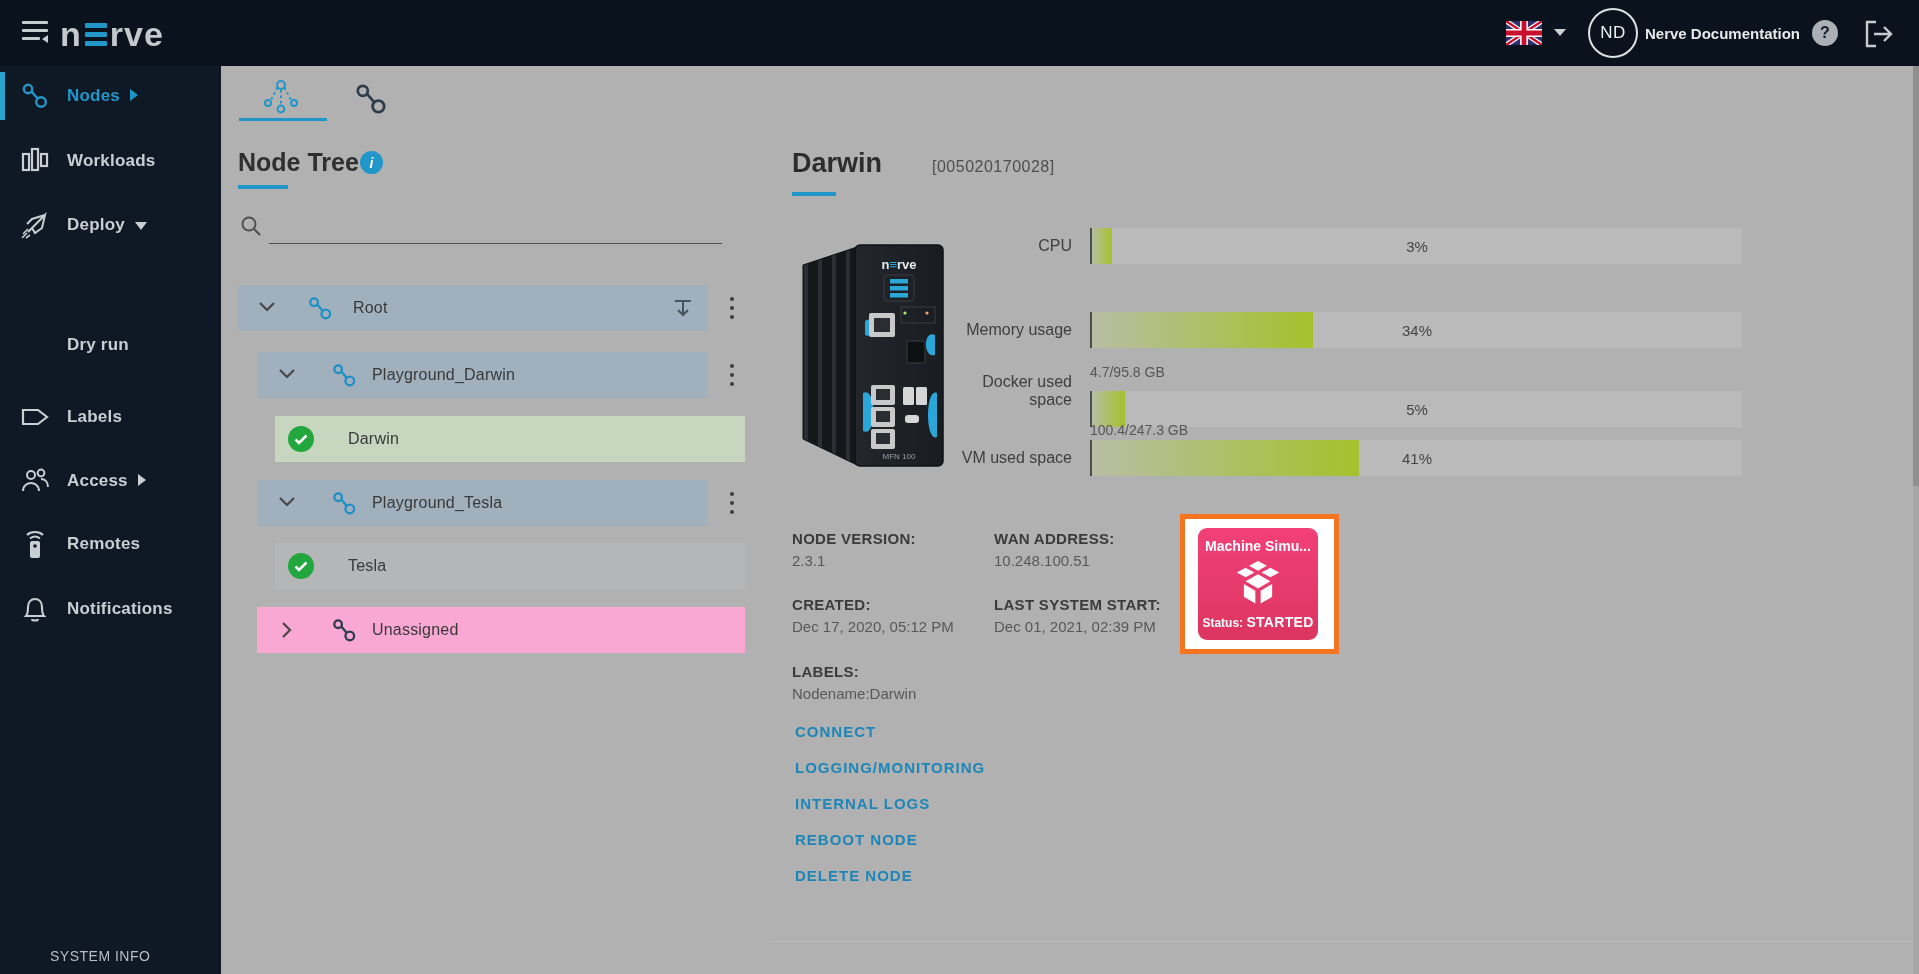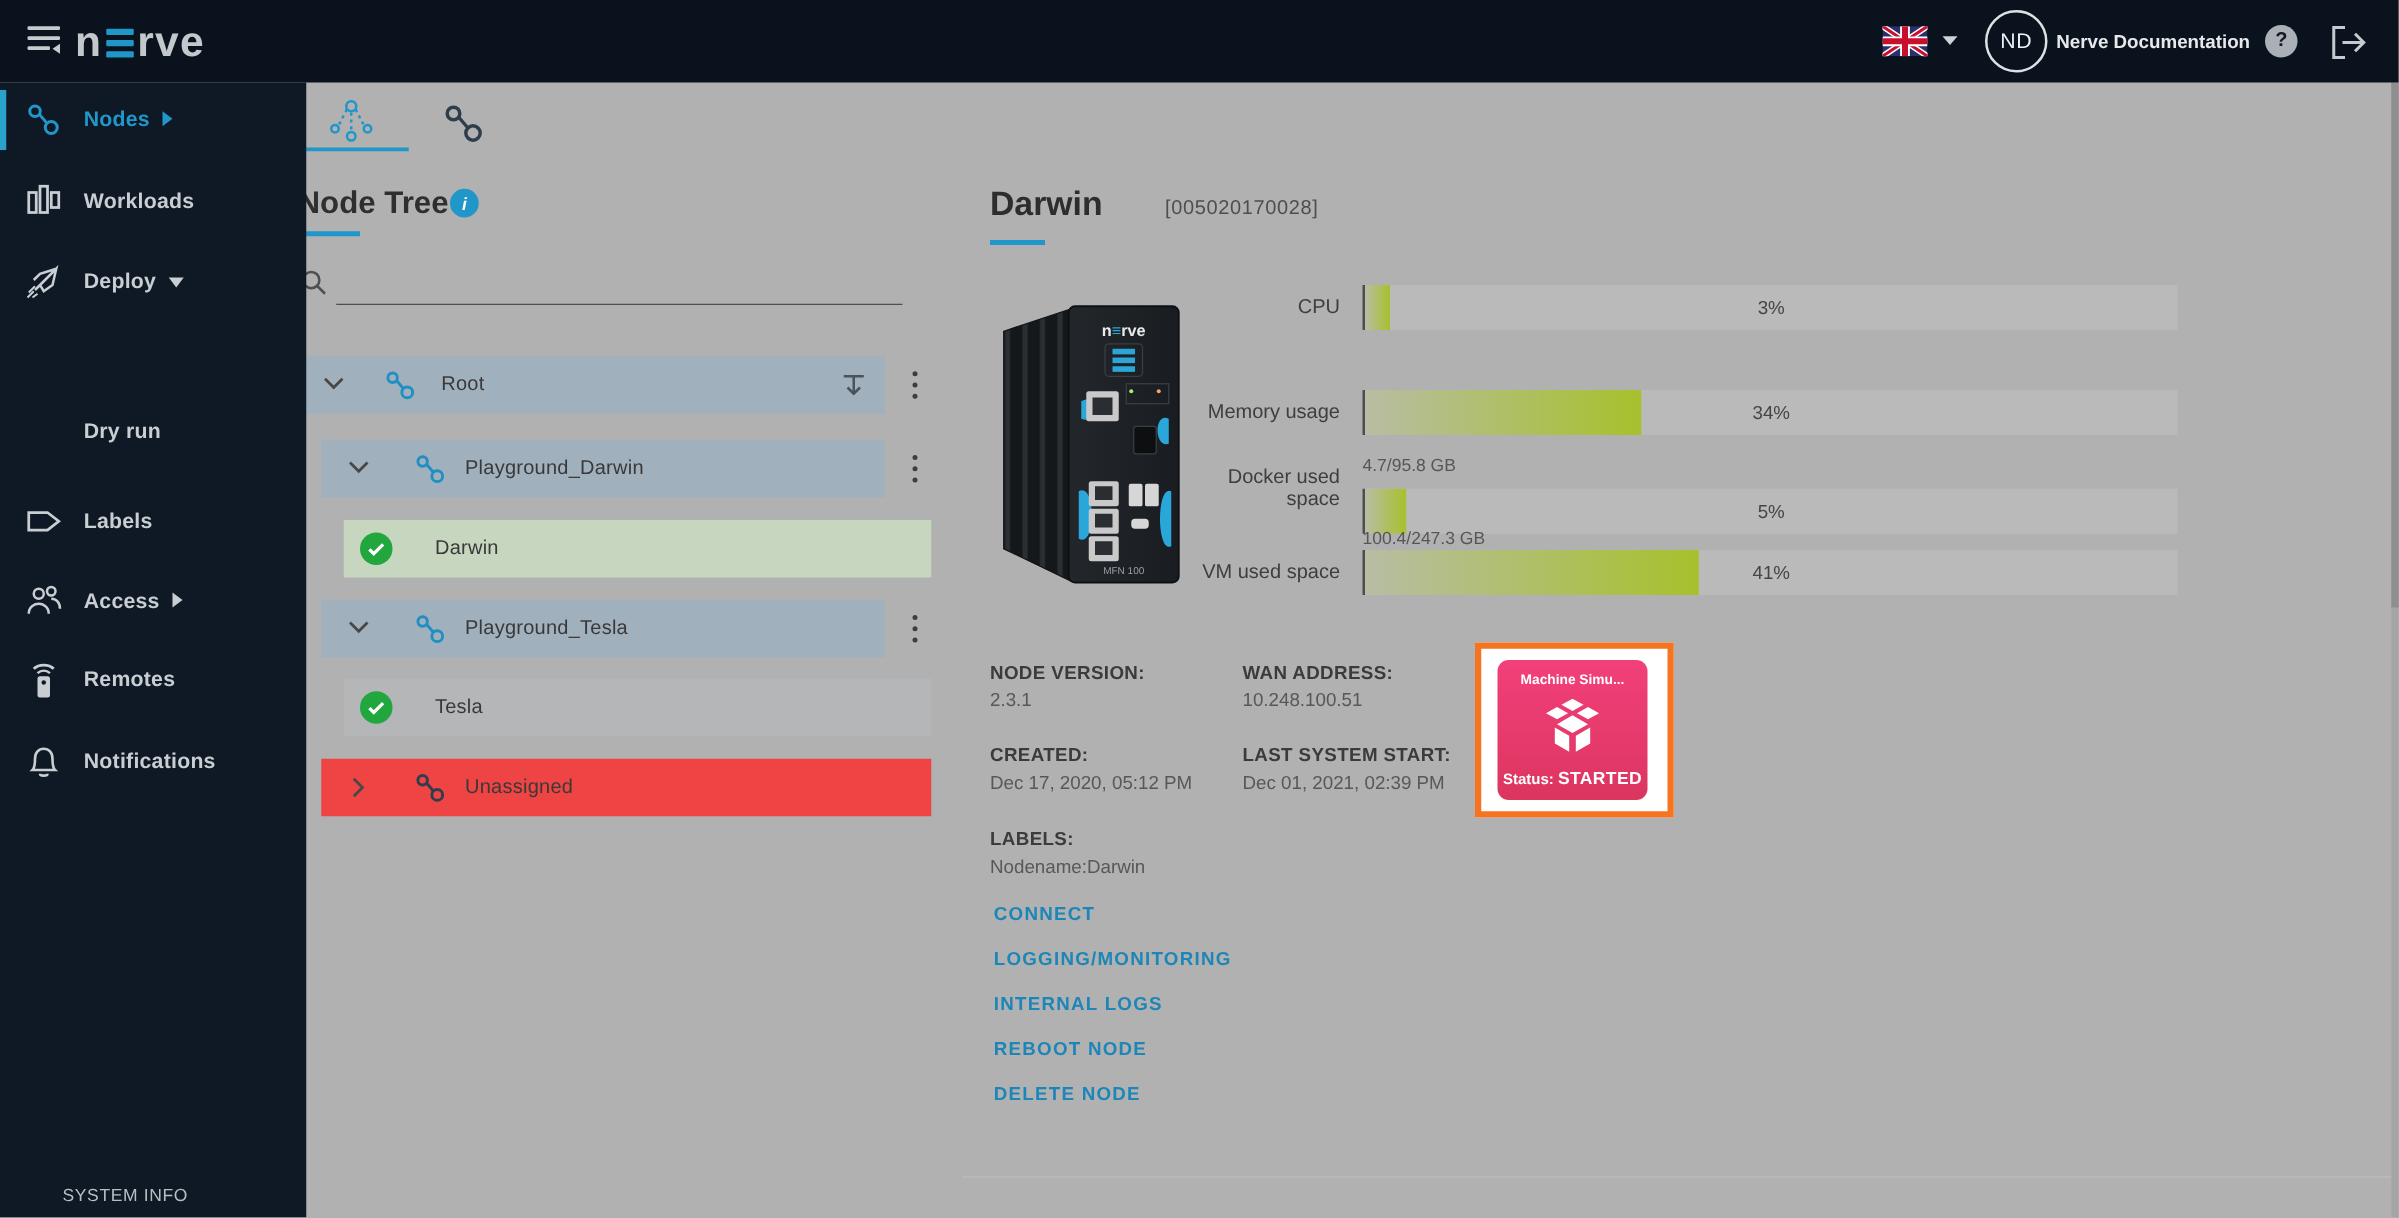--- a/index.html
+++ b/index.html
@@ -28,21 +28,21 @@
   .flag{left:1506px;top:21px;width:36px;height:24px;cursor:pointer;}
   .lang-caret{left:1554px;top:29px;width:0;height:0;border-left:6px solid transparent;border-right:6px solid transparent;border-top:7px solid #cdd2d6;cursor:pointer;}
   .avatar{left:1588px;top:8px;width:46px;height:46px;border:2px solid #dde1e4;border-radius:50%;
     display:flex;align-items:center;justify-content:center;color:#eef1f3;font-size:17px;font-weight:400;letter-spacing:.5px;cursor:pointer;}
   .username{left:1645px;top:25px;color:#e7e9eb;font-size:15px;font-weight:700;}
   .helpbtn{left:1812px;top:20px;width:26px;height:26px;border-radius:50%;background:#aab0b6;color:#111b26;
     font-size:16px;font-weight:700;display:flex;align-items:center;justify-content:center;cursor:pointer;}
   .logout{left:1862px;top:18px;width:32px;height:32px;cursor:pointer;}
 
   
-  .sidebar{left:0;top:66px;width:245px;height:908px;background:#0e1925;z-index:20;}
+  .sidebar{left:0;top:66px;width:202px;height:908px;background:#0e1925;z-index:20;padding-left:19px;}
   .side-item{position:absolute;left:0;width:205px;height:44px;display:flex;align-items:center;cursor:pointer;}
   .side-item .ic{position:absolute;left:20px;width:30px;height:30px;display:flex;align-items:center;justify-content:center;}
   .side-item .lbl{position:absolute;left:67px;font-size:17px;font-weight:600;color:#c9ced2;letter-spacing:.2px;white-space:nowrap;}
   .side-item.active .lbl{color:#2196c9;}
   .side-item.active .active-bar{position:absolute;left:0;top:-2px;width:5px;height:48px;background:#2aa3cc;}
   .caret-r{display:inline-block;width:0;height:0;border-top:6px solid transparent;border-bottom:6px solid transparent;border-left:8px solid #c9ced2;margin-left:10px;}
   .caret-r.blue{border-left-color:#2196c9;}
   .caret-d{display:inline-block;width:0;height:0;border-left:6px solid transparent;border-right:6px solid transparent;border-top:8px solid #c9ced2;margin-left:10px;}
   .sysinfo{left:50px;top:948px;color:#b9bec3;font-size:14px;font-weight:400;letter-spacing:.5px;cursor:pointer;}
 
@@ -59,21 +59,21 @@
   .search-input{position:absolute;left:30px;top:0;width:450px;height:30px;border:none;outline:none;background:transparent;
      font-size:16px;color:#3c3c3c;font-family:"Liberation Sans",sans-serif;}
   .search-input::placeholder{color:#5f5f5f;opacity:1;}
   .search-line{position:absolute;left:29px;top:33px;width:453px;height:1px;background:#4f4f4f;}
 
   .trow{position:absolute;display:flex;align-items:center;cursor:pointer;}
   .trow .lbl{font-size:16px;color:#393939;letter-spacing:.2px;}
   .row-parent{background:#a1b0bd;}
   .row-selected{background:#c6d6bf;}
   .row-plain{background:#b4b6b8;}
-  .row-unassigned{background:#ef4444;}
+  .row-unassigned{background:#f9a8d4;}
   .kebab{position:absolute;width:18px;height:26px;cursor:pointer;}
   .kebab i{position:absolute;left:7px;width:4px;height:4px;border-radius:50%;background:#3d3d3d;}
   .kebab i:nth-child(1){top:2px;}
   .kebab i:nth-child(2){top:11px;}
   .kebab i:nth-child(3){top:20px;}
   .checkcircle{width:26px;height:26px;border-radius:50%;background:#21a73e;display:flex;align-items:center;justify-content:center;}
 
   
   .d-title{left:792px;top:148px;font-size:27px;font-weight:700;color:#2d2d2d;}
   .d-serial{left:888px;top:158px;font-size:16px;color:#4e4e4e;letter-spacing:.5px;margin-left:44px;}
@@ -88,21 +88,21 @@
 
   .f-label{position:absolute;font-size:15px;font-weight:700;color:#3b3b3b;letter-spacing:.3px;}
   .f-value{position:absolute;font-size:15px;color:#585858;}
 
   .d-link{position:absolute;left:795px;font-size:15px;font-weight:700;color:#1d86b8;letter-spacing:1px;cursor:pointer;}
 
   .wl-highlight{left:1180px;top:514px;width:149px;height:130px;background:#ffffff;border:5px solid #f4741f;}
   .wl-tile{position:absolute;left:13px;top:9px;width:120px;height:112px;border-radius:9px;
      background:linear-gradient(180deg,#f2407a 0%,#dc3560 100%);cursor:pointer;
      display:flex;flex-direction:column;align-items:center;justify-content:space-between;padding:10px 6px;box-sizing:border-box;}
-  .wl-name{color:#fff;font-size:11px;font-weight:700;white-space:nowrap;}
+  .wl-name{color:#fff;font-size:14px;font-weight:700;white-space:nowrap;}
   .wl-status{color:#fff;font-size:12px;font-weight:600;white-space:nowrap;}
   .wl-status b{font-size:14px;font-weight:800;letter-spacing:.3px;}
 
   .bottom-divider{left:770px;top:941px;width:1143px;height:1px;background:#bdbdbd;}
   .scrollbar{left:1913px;top:66px;width:6px;height:908px;background:#a6a6a6;}
   .scroll-thumb{position:absolute;left:0;top:0;width:6px;height:420px;background:#8f8f8f;cursor:pointer;}
 </style>
 </head>
 <body>
 

